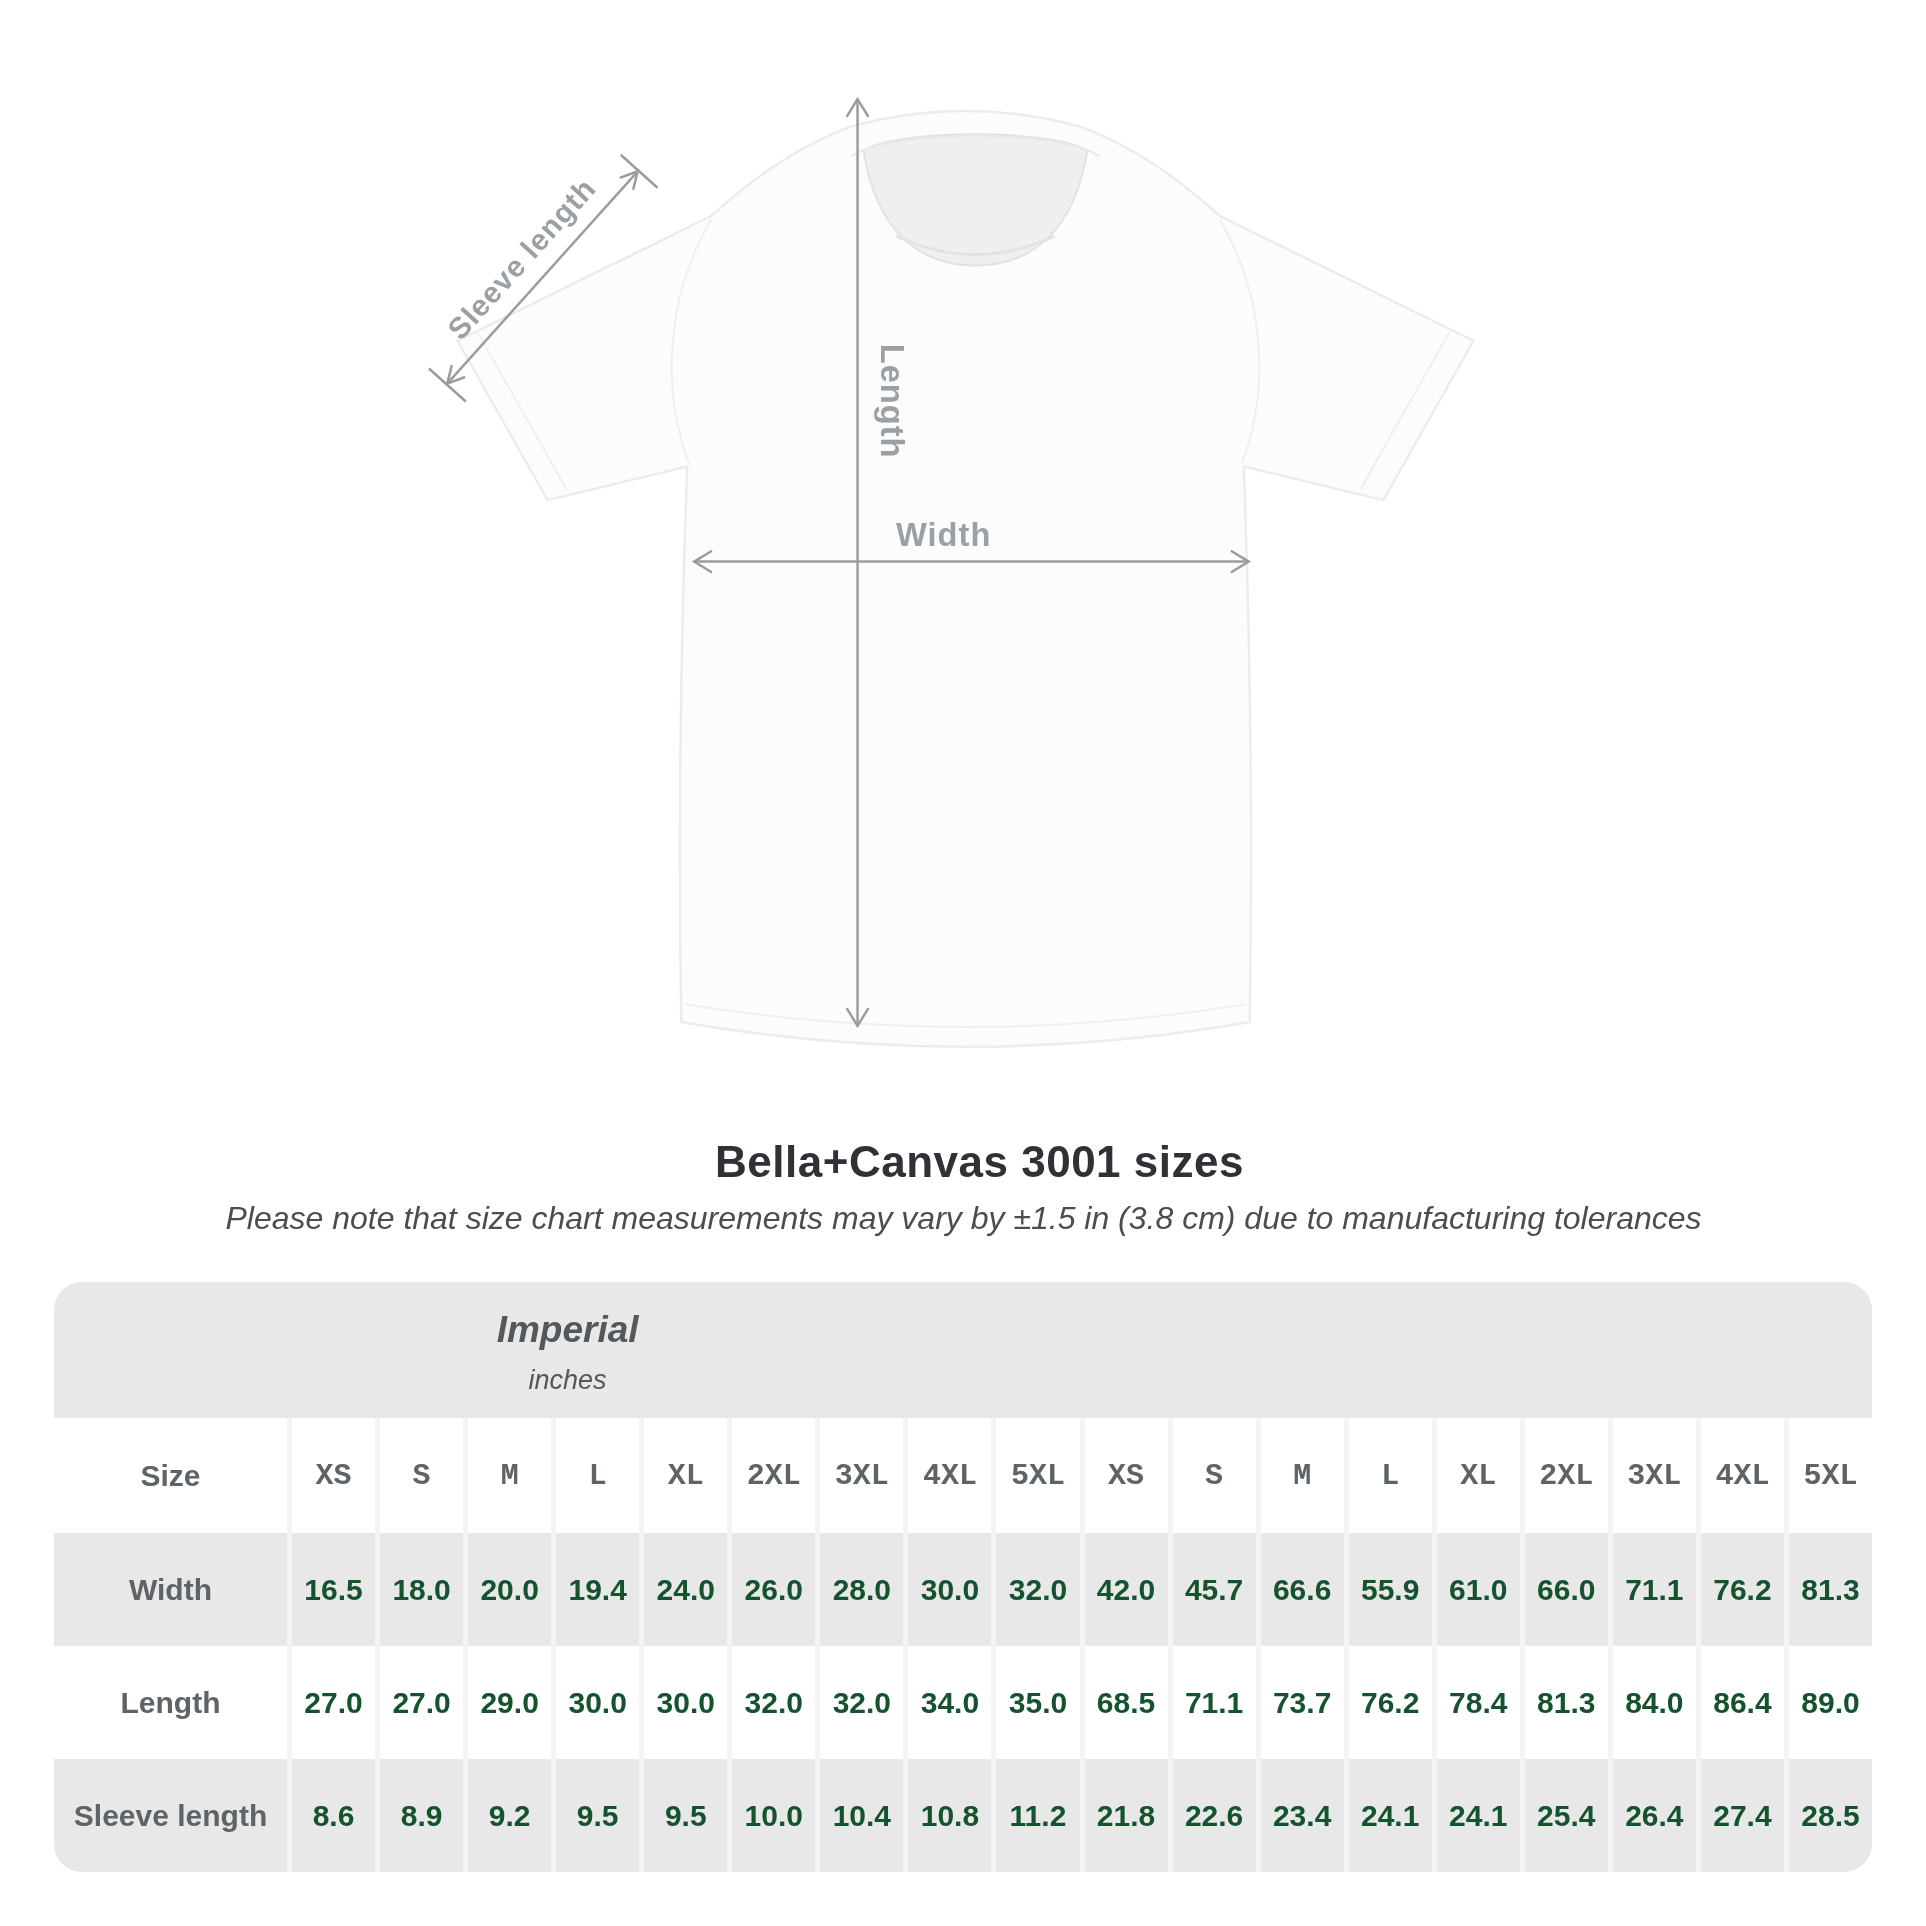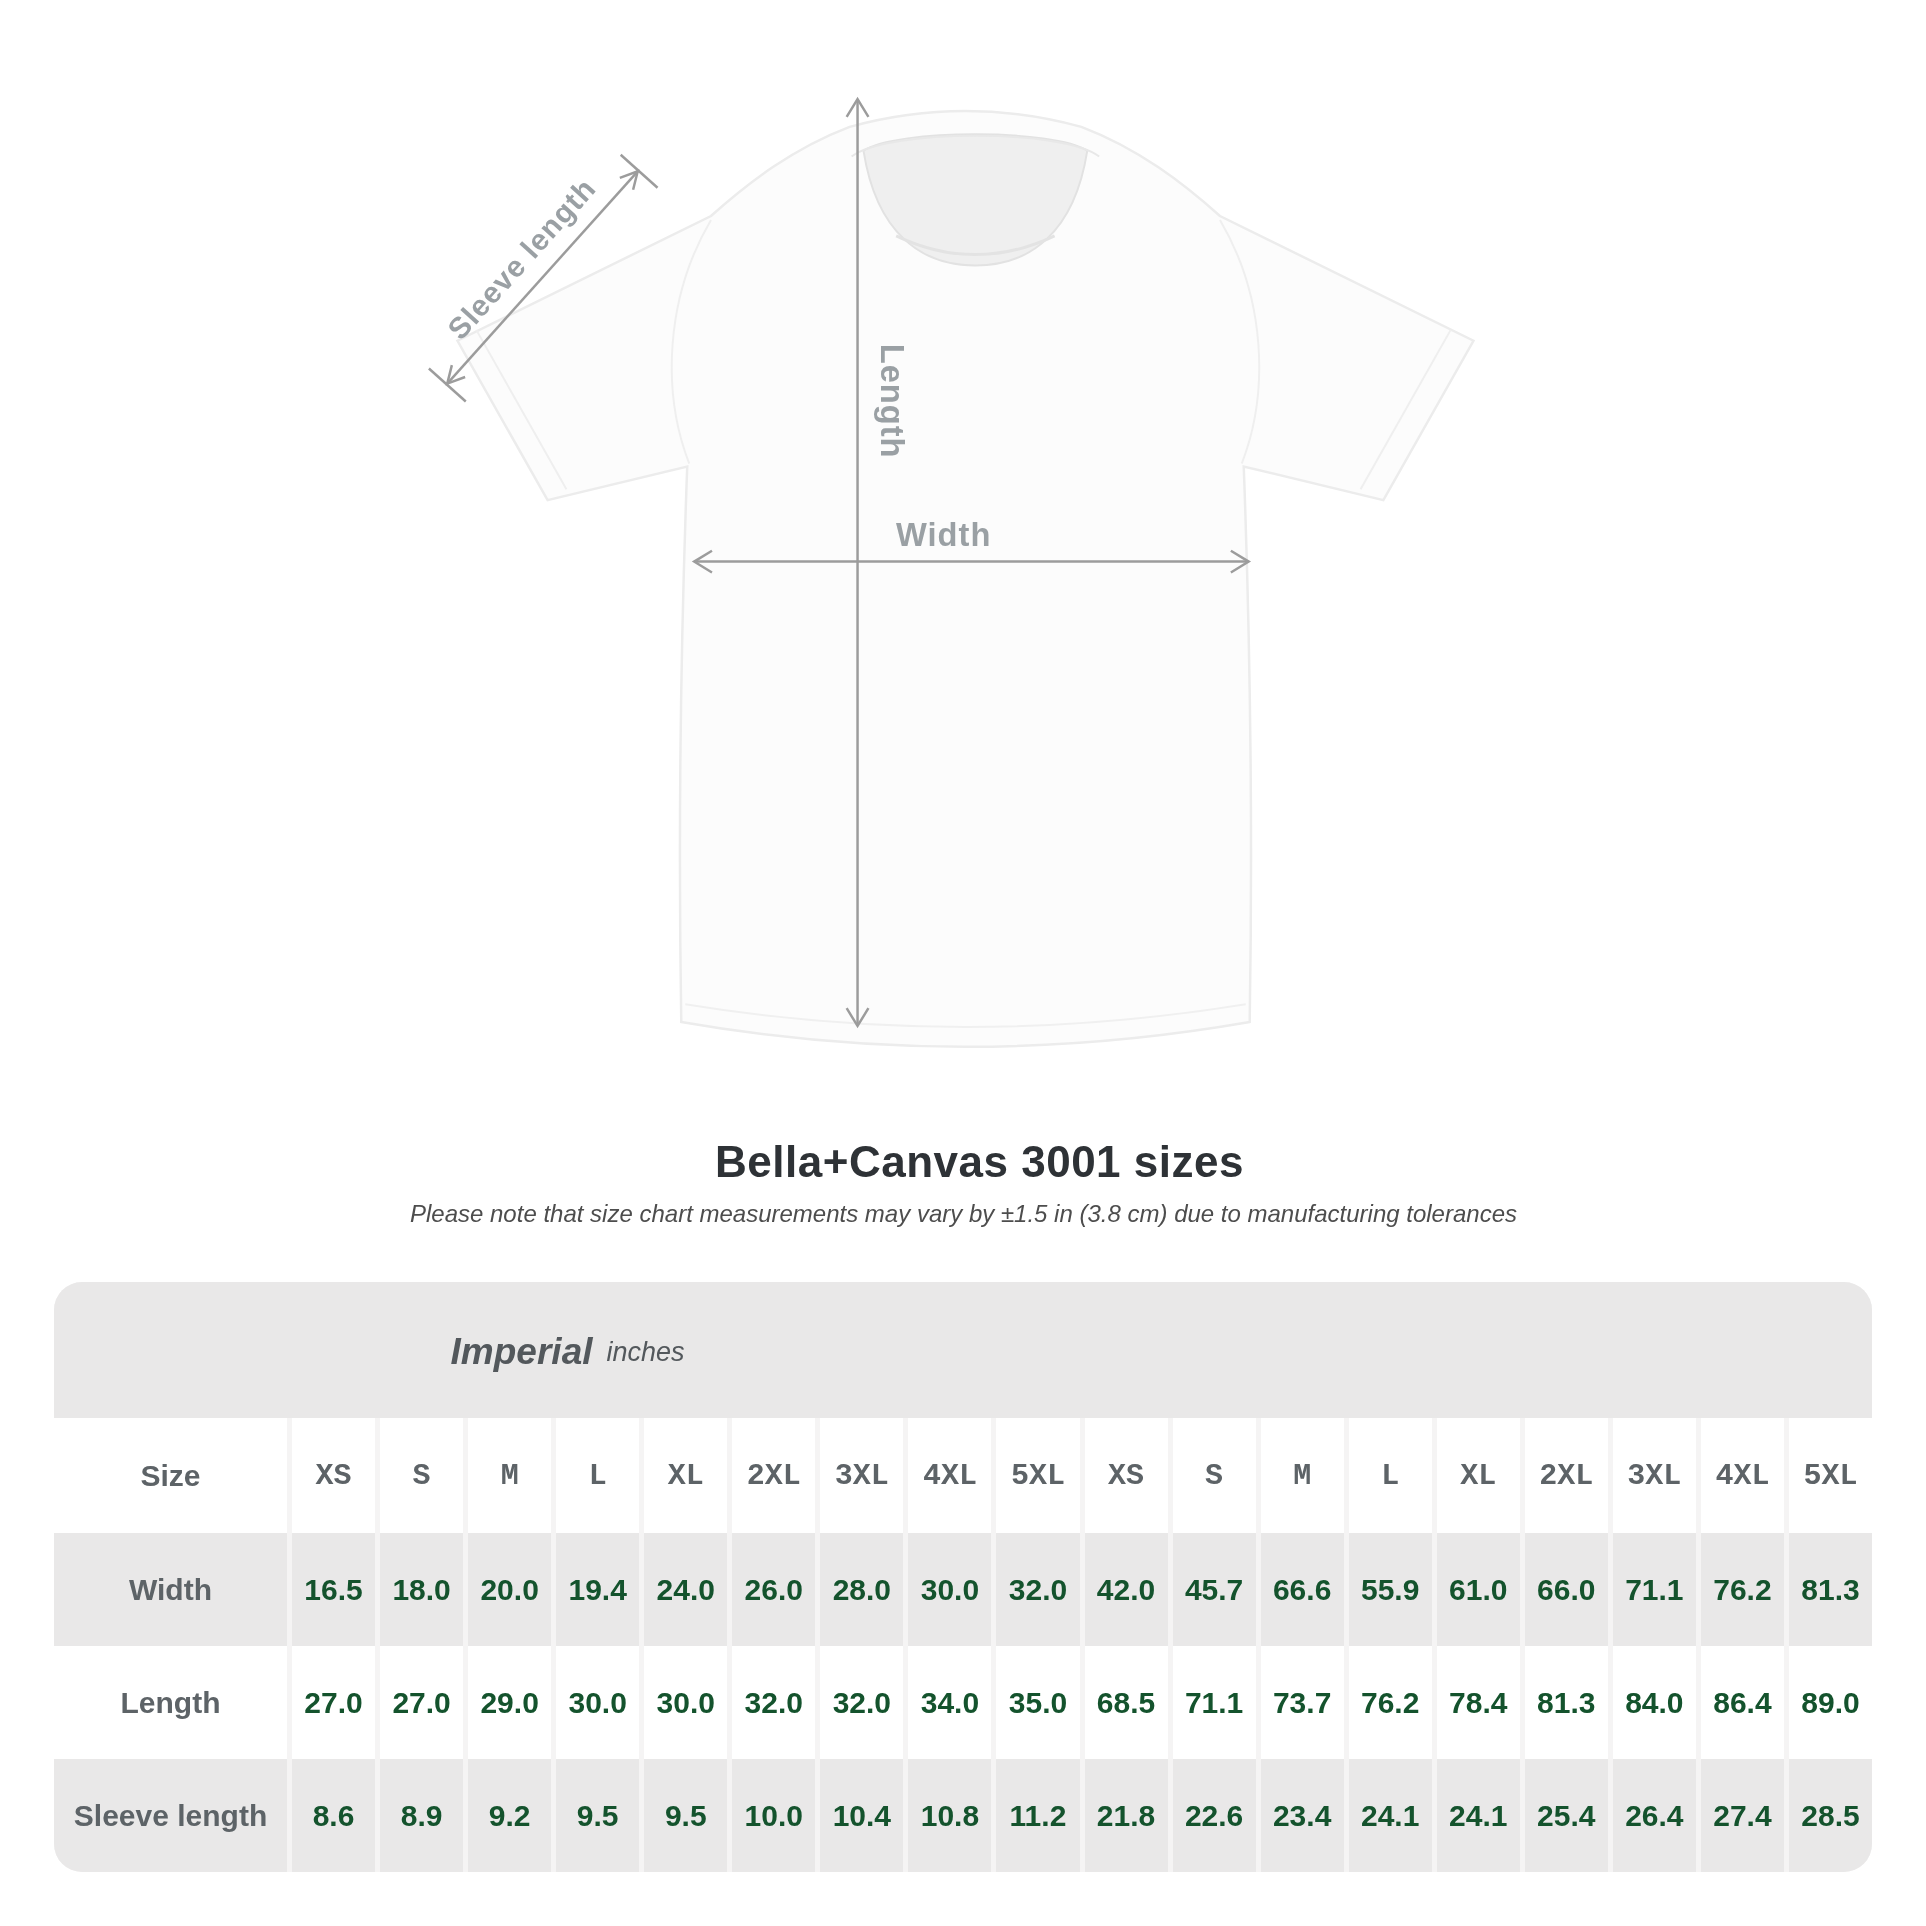--- a/index.html
+++ b/index.html
@@ -17,39 +17,39 @@
   }
   .shirt-label.small{font-size:30px;}
   .page-title{
     position:absolute;left:0;right:0;top:1137px;
     text-align:center;margin:0;
     font-size:44px;font-weight:bold;color:#2e3236;letter-spacing:0.5px;padding-left:32px;
   }
   .page-subtitle{
     position:absolute;left:0;right:0;top:1200px;
     text-align:center;margin:0;
-    font-style:italic;font-size:24px;color:#4d4d4d;
+    font-style:italic;font-size:32px;color:#4d4d4d;
   }
   .size-table{
     position:absolute;left:54px;top:1282px;width:1818px;
     display:grid;
     grid-template-columns:233px repeat(18, 1fr);
     grid-template-rows:136px 115px 113px 113px 113px;
     column-gap:5px;row-gap:0;
     background:#f5f4f4;
     border-radius:28px;
     overflow:hidden;
   }
   .header-band{
     grid-column:1 / -1;grid-row:1;
     background:#e9e8e8;
     display:flex;
   }
   .header-section{
-    display:flex;align-items:center;justify-content:center;
+    display:flex;flex-direction:column;align-items:center;justify-content:center;
     gap:14px;padding-top:4px;
   }
   .header-section.imperial{width:56.5%;}
   .header-section.metric{width:43.5%;}
   .section-title{font-size:37px;font-weight:bold;font-style:italic;color:#53585c;}
   .section-sub{font-size:27px;font-style:italic;color:#53585c;}
   .c{
     display:flex;align-items:center;justify-content:center;
     font-size:30px;
   }

